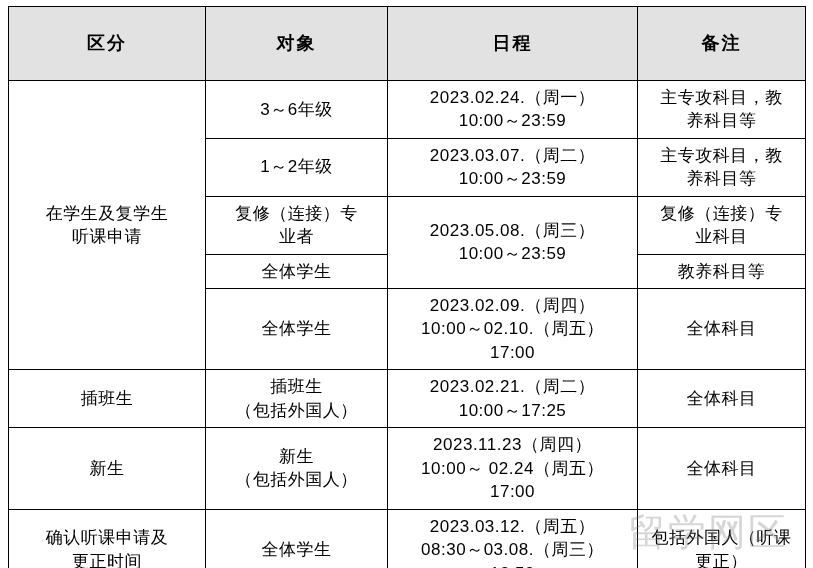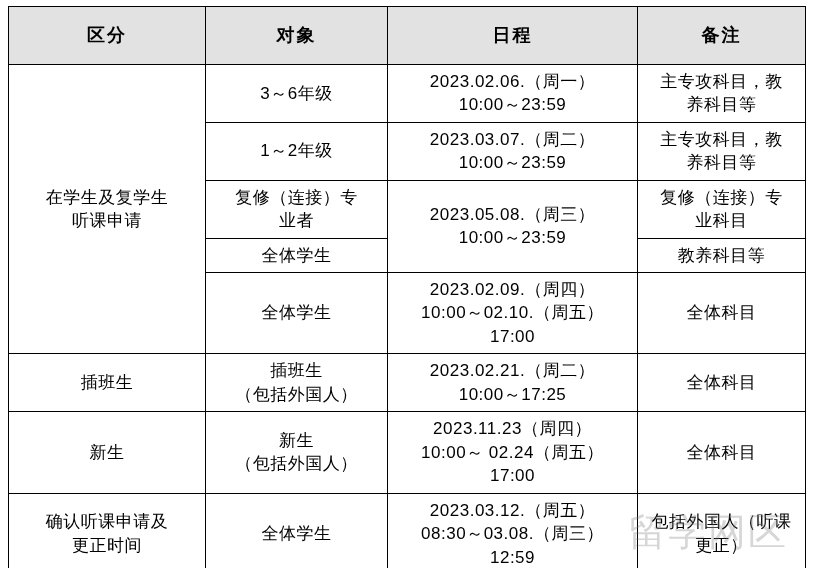--- a/index.html
+++ b/index.html
@@ -39,21 +39,21 @@
     font-size: 17px;
     line-height: 1.38;
     padding: 5px 4px;
     font-weight: normal;
     letter-spacing: 0.5px;
   }
   table.schedule thead th {
     background: #e2e2e2;
     font-weight: bold;
     font-size: 18px;
-    padding: 16px 4px;
+    padding: 24px 4px;
     letter-spacing: 2px;
   }
   .cell-lines {
     display: block;
   }
   .cell-lines span {
     display: block;
     white-space: nowrap;
   }
 
@@ -113,21 +113,21 @@
               <span>听课申请</span>
             </span>
           </td>
         <td>
             <span class="cell-lines">
               <span>3～6年级</span>
             </span>
           </td>
         <td>
             <span class="cell-lines">
-              <span>2023.02.06.（周一）</span>
+              <span>2023.02.24.（周一）</span>
               <span>10:00～23:59</span>
             </span>
           </td>
         <td>
             <span class="cell-lines">
               <span>主专攻科目，教</span>
               <span>养科目等</span>
             </span>
           </td>
       </tr>

